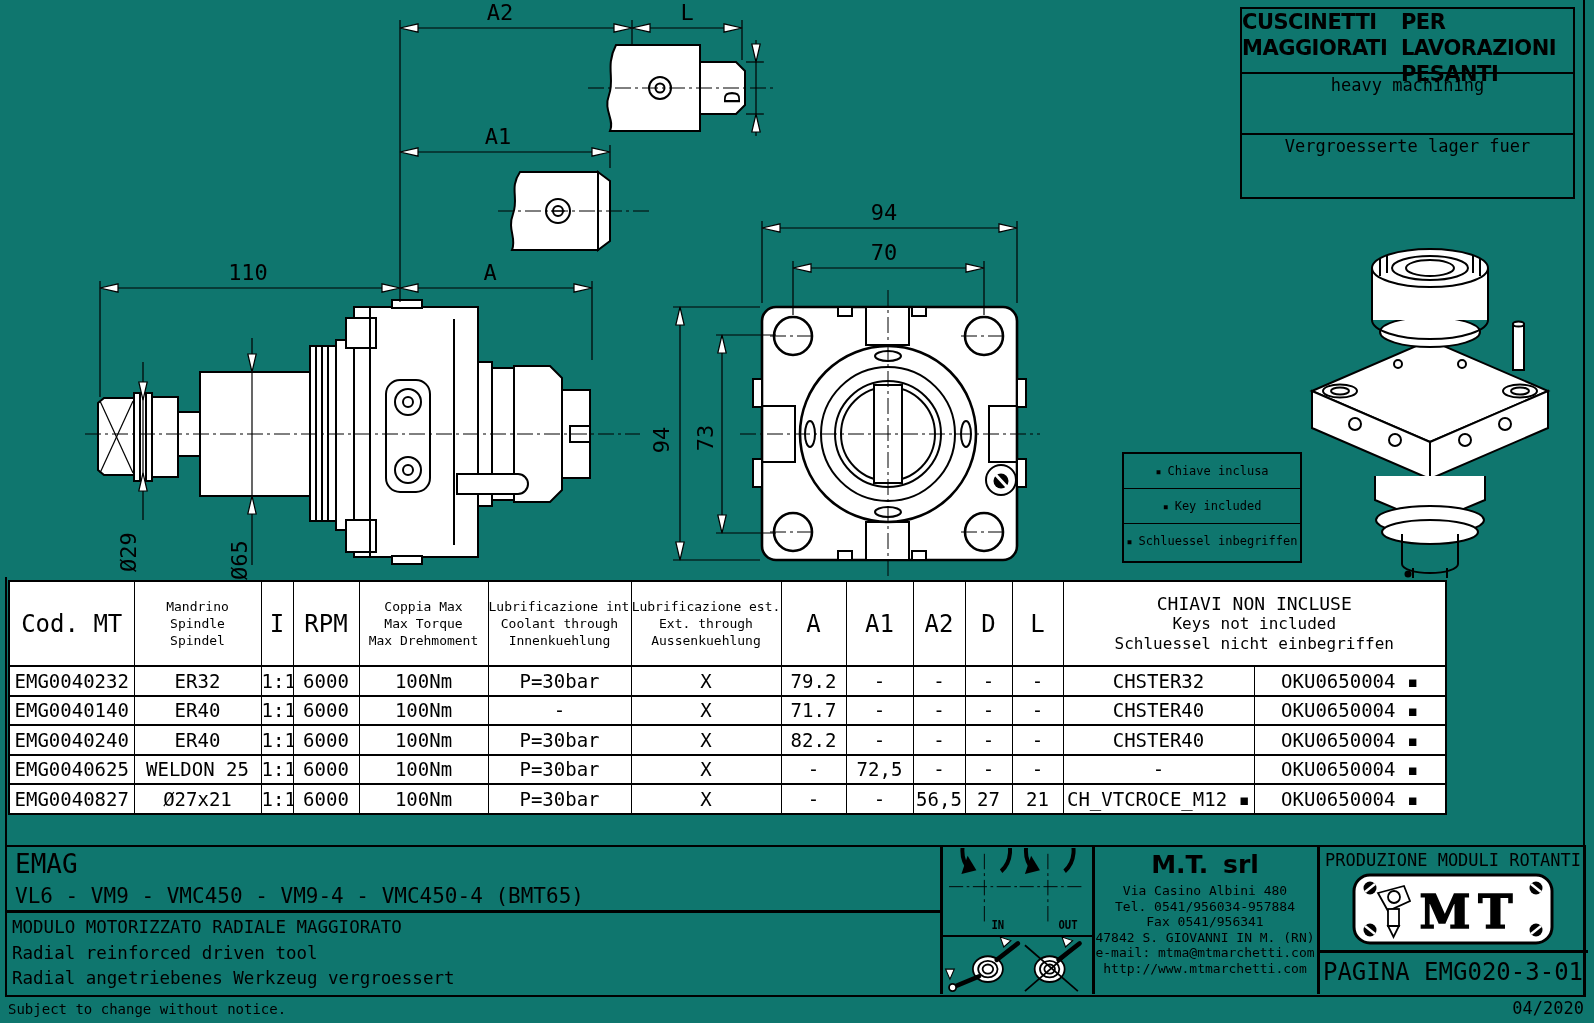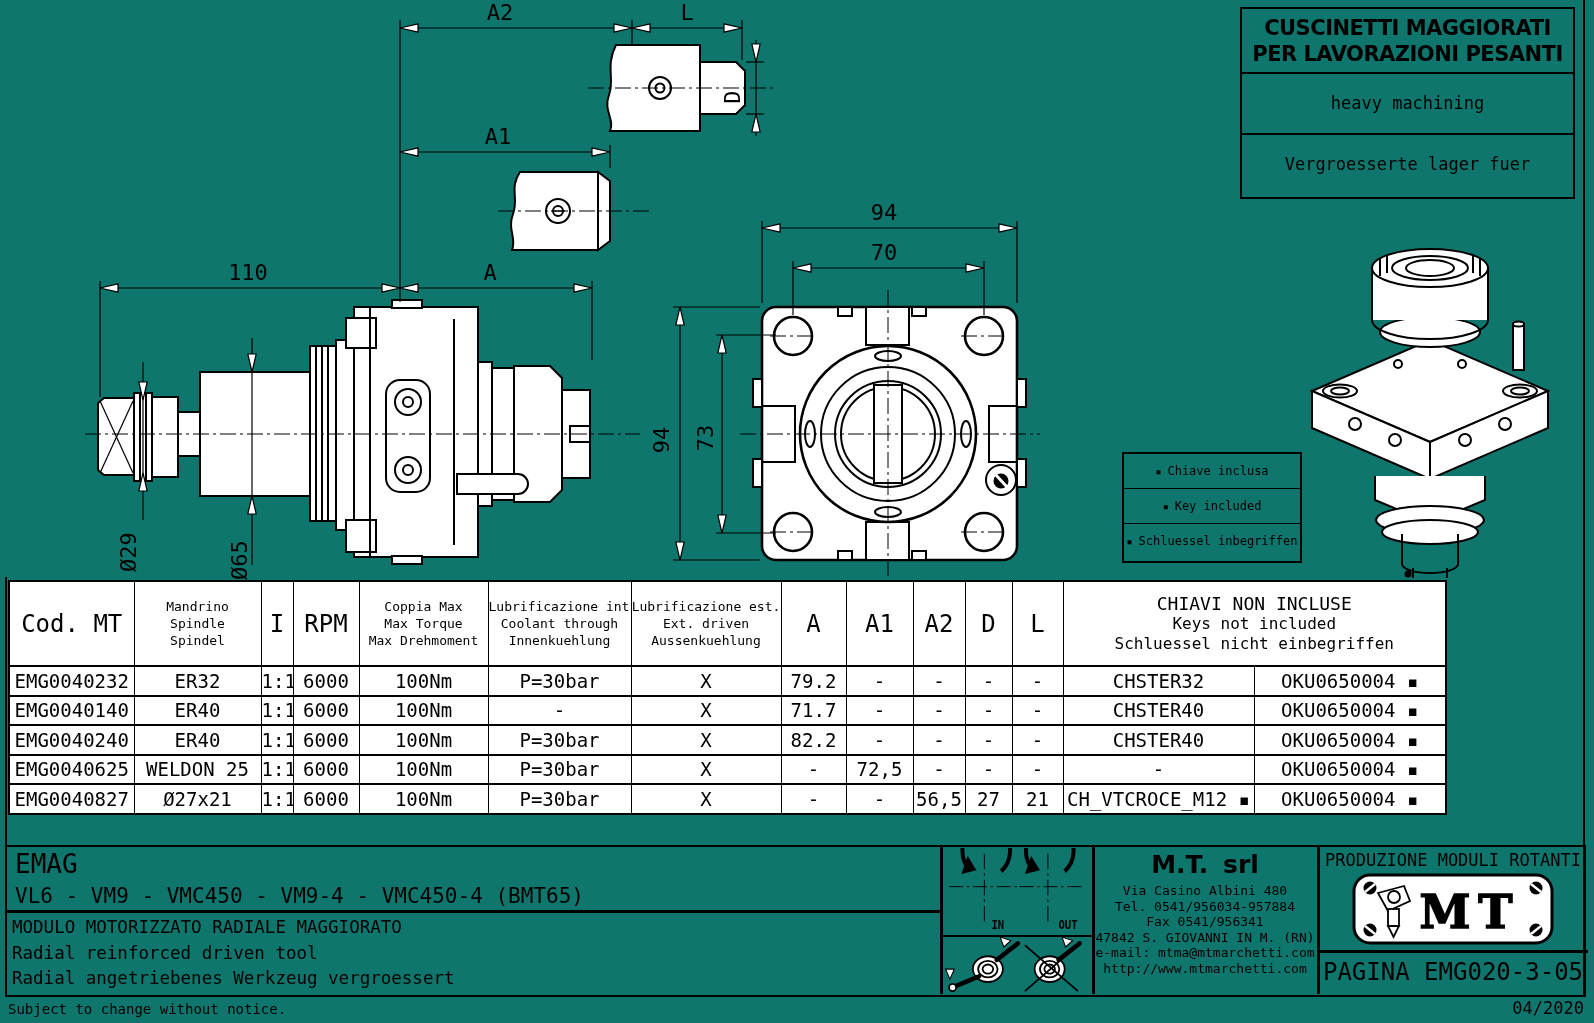--- a/index.html
+++ b/index.html
@@ -10,21 +10,21 @@
   
   .ol{fill:#fff;stroke:#000;stroke-width:2}
   .oln{fill:none;stroke:#000;stroke-width:2}
   .ol3{fill:#fff;stroke:#000;stroke-width:2.6}
   .thin{fill:none;stroke:#000;stroke-width:1.2}
   .cl{fill:none;stroke:#000;stroke-width:1;stroke-dasharray:16 4 3 4}
   .arr{fill:#fff;stroke:#000;stroke-width:1.2;stroke-linejoin:miter}
   .dimtxt{font:22px "DejaVu Sans Mono",monospace;fill:#000}
   
   #banner{left:1240px;top:7px;width:331px;height:188px;border:2.5px solid #000}
-  #banner .row{display:flex;flex-direction:column;justify-content:center;text-align:center}
+  #banner .row{display:flex;flex-direction:row;justify-content:center;}
   #banner .r1{height:63px;border-bottom:2px solid #000;font-family:"DejaVu Sans",sans-serif;
               font-weight:bold;font-size:21px;line-height:26px;letter-spacing:-.5px}
   #banner .r2,#banner .r3{height:59px;font-size:17px;line-height:23px}
   #banner .r2{border-bottom:2px solid #000}
   
   #keybox{left:1122px;top:452px;width:176px;height:107px;border:2px solid #000}
   #keybox .row{height:34px;display:flex;align-items:center;justify-content:center;
                font-size:12px;border-bottom:1.5px solid #000;gap:6px}
   #keybox .row:last-child{border-bottom:none}
   #keybox .sq{font-size:10px}
@@ -350,21 +350,21 @@
           <div>Max Torque</div>
           <div>Max Drehmoment</div>
         </th>
         <th class="h-small">
           <div>Lubrificazione int.</div>
           <div>Coolant through</div>
           <div>Innenkuehlung</div>
         </th>
         <th class="h-small">
           <div>Lubrificazione est.</div>
-          <div>Ext. driven</div>
+          <div>Ext. through</div>
           <div>Aussenkuehlung</div>
         </th>
         <th class="h-big">A</th>
         <th class="h-big">A1</th>
         <th class="h-big">A2</th>
         <th class="h-big">D</th>
         <th class="h-big">L</th>
         <th class="h-keys" colspan="2">
           <div class="first">CHIAVI NON INCLUSE</div>
           <div>Keys not included</div>
@@ -526,21 +526,21 @@
         </g>
         <g fill="none" stroke="#000" stroke-width="1.8">
           <polygon points="30,22 56,15 62,30 40,40" fill="#fff"></polygon>
           <circle cx="46" cy="26" r="6" fill="#fff"></circle>
           <rect x="40" y="38" width="11" height="17" fill="#fff"></rect>
           <polygon points="40,55 51,55 45.5,66" fill="#fff"></polygon>
         </g>
         <text x="122" y="57" text-anchor="middle" style="font-family:'DejaVu Serif',serif;font-weight:bold;font-size:46px;letter-spacing:8px;fill:#000;stroke:#000;stroke-width:1.6">MT</text>
       </svg>
     </div>
-    <div id="paginabox" class="abs">PAGINA EMG020-3-05</div>
+    <div id="paginabox" class="abs">PAGINA EMG020-3-01</div>
   </div>
 
   <div id="frame-right" class="abs"></div>
   <div id="frame-left" class="abs"></div>
   <div id="footnote" class="abs">Subject to change without notice.</div>
   <div id="footdate" class="abs">04/2020</div>
 
 </div>
 
 </body></html>

